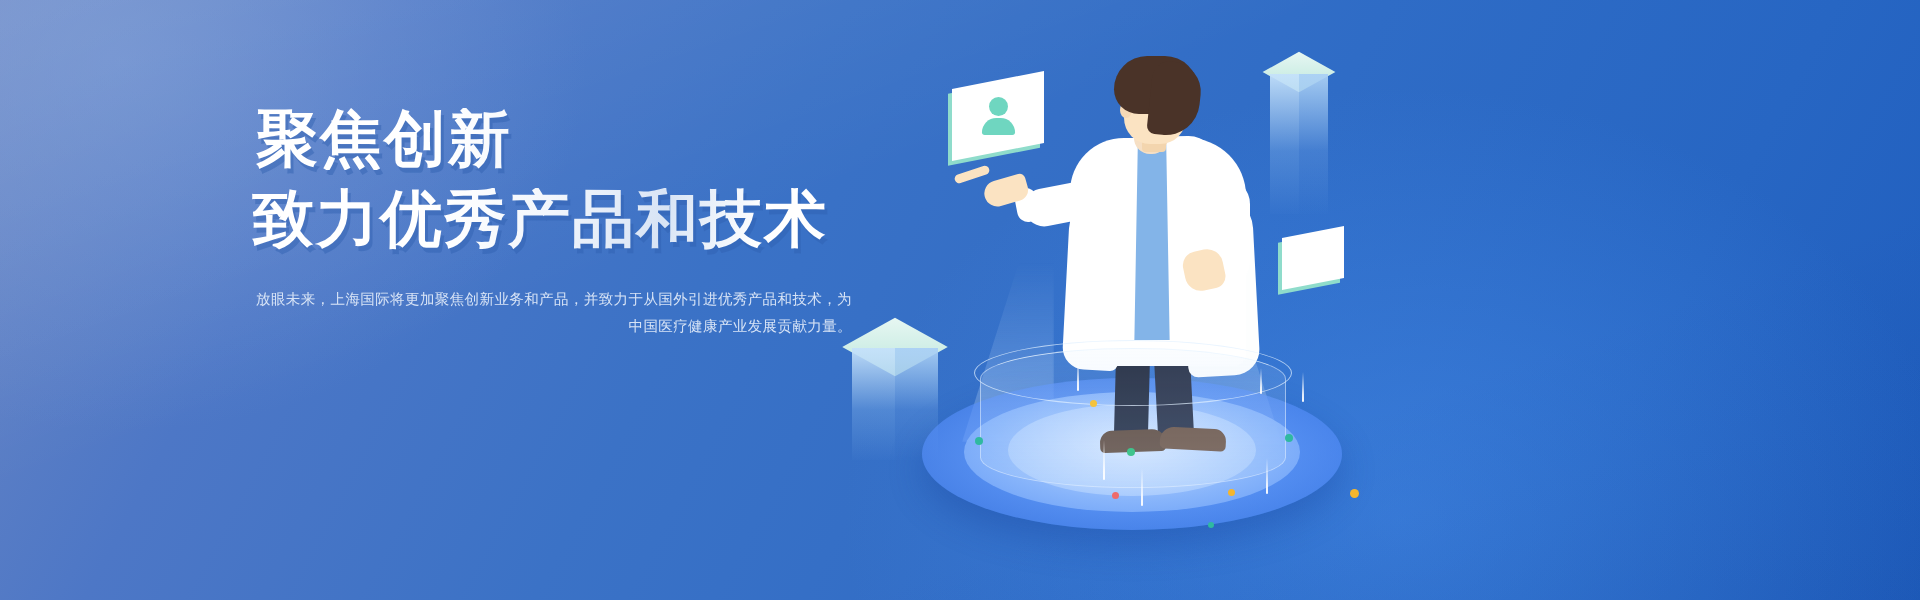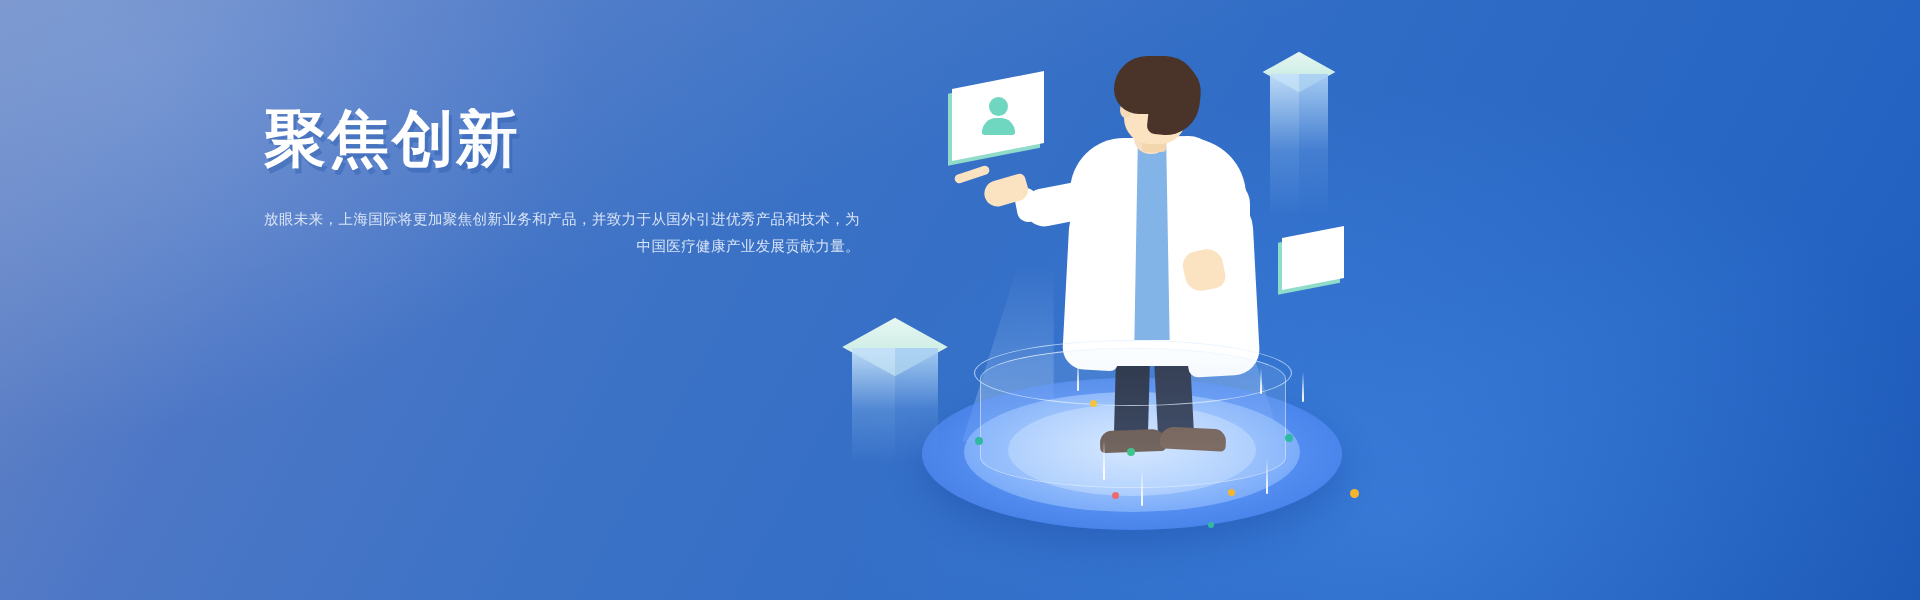--- a/index.html
+++ b/index.html
@@ -20,21 +20,21 @@
   }
 
   
   .sheen {
     position:absolute; inset:0;
     background:linear-gradient(160deg, rgba(255,255,255,0.10) 0%, rgba(255,255,255,0.0) 38%, rgba(255,255,255,0.0) 70%, rgba(12,60,140,0.16) 100%);
     pointer-events:none;
   }
 
   
-  .copy { position:absolute; left:260px; top:108px; width:620px; }
+  .copy { position:absolute; left:252px; top:108px; width:620px; }
 
   .headline { position:relative; }
 
   .hl-line {
     font-weight:bold;
     letter-spacing:2px;
     line-height:1.0;
     white-space:nowrap;
     color:#ffffff;
     background:linear-gradient(102deg, #ffffff 0%, #ffffff 30%, #f2f6fc 48%, #d8e4f5 66%, #ffffff 82%, #ffffff 100%);
@@ -237,20 +237,21 @@
 </style>
 </head>
 <body>
 
 <div class="banner">
   <div class="sheen"></div>
 
   <div class="copy">
     <div class="headline">
       <div class="hl-line hl-1">聚焦创新</div>
+      <div class="hl-line hl-2">致力优秀产品和技术</div>
     </div>
     <div class="subtitle">放眼未来，上海国际将更加聚焦创新业务和产品，并致力于从国外引进优秀产品和技术，为中国医疗健康产业发展贡献力量。</div>
   </div>
 
   <div class="art">
 
     <div class="bar" id="bar-tall">
       <div class="face-top"></div>
       <div class="face-left"></div>
       <div class="face-right"></div>

